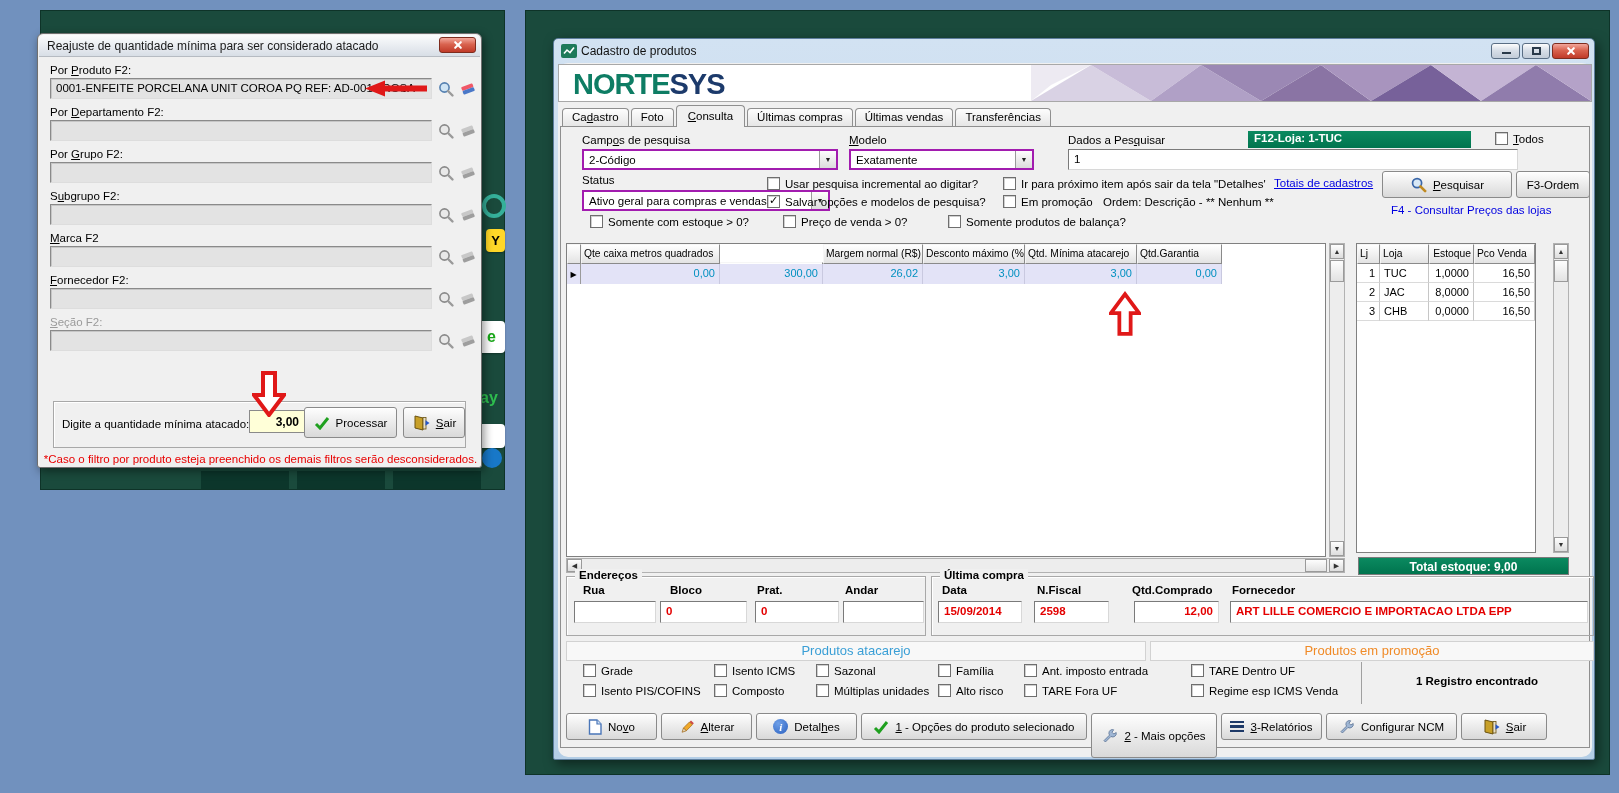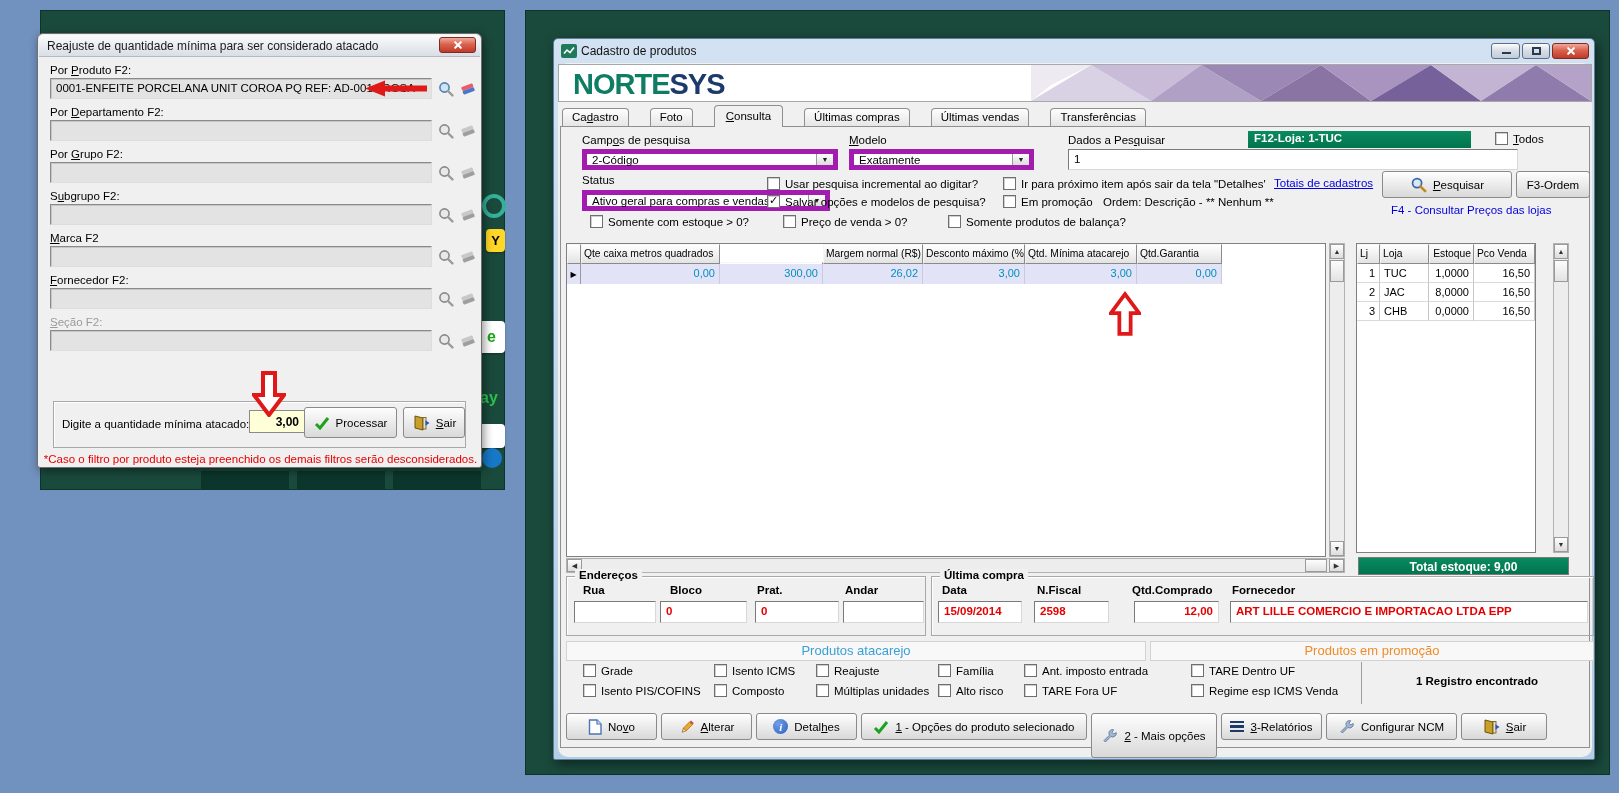--- a/index.html
+++ b/index.html
@@ -29,21 +29,21 @@
   .max-glyph { position:absolute; left:50%; top:50%; width:9px; height:8px; margin-left:-4px; margin-top:-4px; border:2px solid #2A3A4A; }
 
   
   .lbl { white-space:nowrap; }
   .lbl-b { white-space:nowrap; font-weight:bold; }
   .field { background:#E3E3E3; border:1px solid #8A8A8A; border-right-color:#DDD; border-bottom-color:#DDD; box-shadow:inset 1px 1px 0 #C6C6C6; padding:3px 5px; white-space:nowrap; overflow:hidden; }
   .field-w { background:#FFF; border:1px solid #7A7A7A; border-right-color:#D8D8D8; border-bottom-color:#D8D8D8; padding:3px 5px; white-space:nowrap; overflow:hidden; }
   .btn { background:linear-gradient(#FEFEFE,#EDEDED 45%,#D9D9D9); border:1px solid #8A8A8A; border-radius:3px; display:flex; align-items:center; justify-content:center; gap:6px; white-space:nowrap; box-shadow:inset 0 1px 0 #fff; }
   .chk { width:13px; height:13px; background:#fff; border:1px solid #6E6E6E; box-shadow:inset 1px 1px 0 #CFCFCF; display:flex; align-items:center; justify-content:center; }
   .chk.checked::after { content:"✓"; font-size:11px; font-weight:bold; line-height:1; position:relative; top:-1px; }
-  .dd { background:#fff; border:5px solid #a21caf; display:flex; align-items:center; }
+  .dd { background:#fff; border:2px solid #a21caf; display:flex; align-items:center; }
   .dd-val { flex:1; padding:0 5px; white-space:nowrap; overflow:hidden; }
   .dd-arrow { width:17px; align-self:stretch; background:linear-gradient(#FDFDFD,#DCDCDC); border-left:1px solid #9A9A9A; display:flex; align-items:center; justify-content:center; }
   .dd-arrow::after { content:"▼"; font-size:7px; color:#222; }
   .link { color:#0000E0; text-decoration:underline; white-space:nowrap; }
   .blue-txt { color:#0000E0; white-space:nowrap; }
   .grp { border:1px solid #A8A8A8; box-shadow:1px 1px 0 #fff inset; }
   .grp-cap { position:absolute; top:-8px; left:8px; background:#F0F0F0; padding:0 4px; font-weight:bold; white-space:nowrap; }
   .red-val { color:#E40000; font-weight:bold; }
 
   
@@ -255,21 +255,21 @@
           <polygon points="230,36 290,0 340,36" fill="#8A74A4"></polygon>
           <polygon points="290,0 340,36 400,0" fill="#A894BE"></polygon>
           <polygon points="340,36 400,0 450,36" fill="#77619A"></polygon>
           <polygon points="400,0 450,36 505,0" fill="#C4B4D4"></polygon>
           <polygon points="450,36 505,0 560,36" fill="#907CAC"></polygon>
           <polygon points="505,0 560,36 560,0" fill="#B4A2C8"></polygon>
           <polygon points="0,36 20,20 60,0 0,0" fill="#EDEAF2"></polygon>
         </svg>
       </div>
 
-      <div class="abs tabs" style="left:4px;top:42px;gap:19px;">
+      <div class="abs tabs" style="left:4px;top:42px;">
         <div class="tab">Ca<u>d</u>astro</div>
         <div class="tab">Foto</div>
         <div class="tab active"><u>C</u>onsulta</div>
         <div class="tab">Últimas compras</div>
         <div class="tab">Últimas vendas</div>
         <div class="tab">Transferências</div>
       </div>
       <div class="abs" style="left:2px;top:63px;width:1030px;height:622px;border:1px solid #8F8F8F;"></div>
 
       <div class="abs lbl" style="left:24px;top:71px;">Camp<u>o</u>s de pesquisa</div>
@@ -413,21 +413,21 @@
       </div>
 
       <div class="abs" style="left:8px;top:578px;width:580px;height:20px;background:#F8F8F8;border:1px solid #D2D2D2;text-align:center;color:#3A9FD6;font-size:13px;padding-top:1px;">Produtos atacarejo</div>
       <div class="abs" style="left:592px;top:578px;width:444px;height:20px;background:#F8F8F8;border:1px solid #D2D2D2;text-align:center;color:#F08B28;font-size:13px;padding-top:1px;">Produtos em promoção</div>
 
       <span class="abs chk" style="left:25px;top:601px;"></span>
       <div class="abs lbl" style="left:43px;top:602px;">Grade</div>
       <span class="abs chk" style="left:156px;top:601px;"></span>
       <div class="abs lbl" style="left:174px;top:602px;">Isento ICMS</div>
       <span class="abs chk" style="left:258px;top:601px;"></span>
-      <div class="abs lbl" style="left:276px;top:602px;">Reajuste</div>
+      <div class="abs lbl" style="left:276px;top:602px;">Sazonal</div>
       <span class="abs chk" style="left:380px;top:601px;"></span>
       <div class="abs lbl" style="left:398px;top:602px;">Família</div>
       <span class="abs chk" style="left:466px;top:601px;"></span>
       <div class="abs lbl" style="left:484px;top:602px;">Ant. imposto entrada</div>
       <span class="abs chk" style="left:633px;top:601px;"></span>
       <div class="abs lbl" style="left:651px;top:602px;">TARE Dentro UF</div>
 
       <span class="abs chk" style="left:25px;top:621px;"></span>
       <div class="abs lbl" style="left:43px;top:622px;">Isento PIS/COFINS</div>
       <span class="abs chk" style="left:156px;top:621px;"></span>

